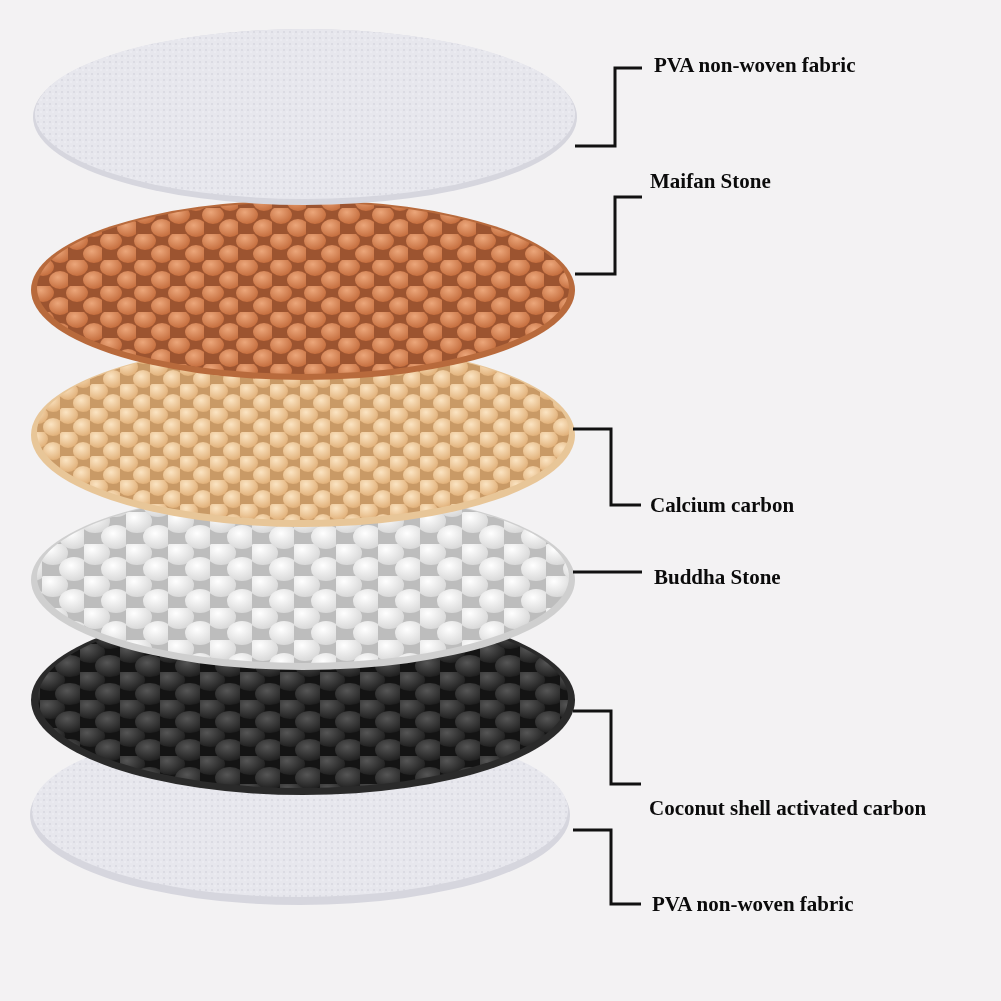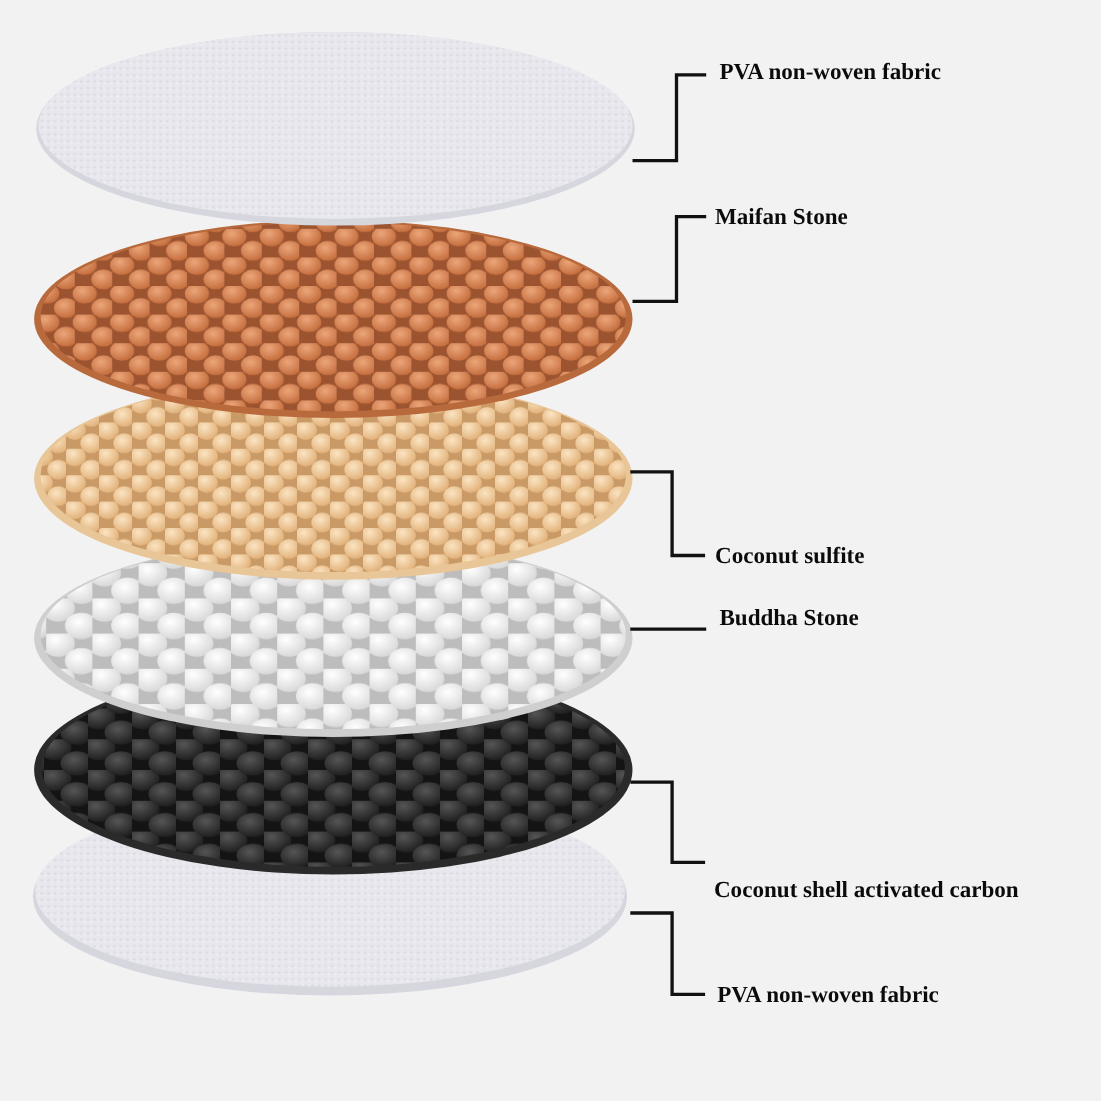--- a/index.html
+++ b/index.html
@@ -96,17 +96,17 @@
     <polyline points="575,146 615,146 615,68 642,68"></polyline>
     <polyline points="575,274 615,274 615,197 642,197"></polyline>
     <polyline points="573,429 611,429 611,505 641,505"></polyline>
     <polyline points="573,572 642,572"></polyline>
     <polyline points="573,711 611,711 611,784 641,784"></polyline>
     <polyline points="573,830 611,830 611,904 641,904"></polyline>
   </g>
 </svg>
 
 <div class="label" style="left:654px; top:55px;">PVA non-woven fabric</div>
-<div class="label" style="left:650px; top:187px;">Maifan Stone</div>
-<div class="label" style="left:650px; top:495px;">Coconut sulfite</div>
-<div class="label" style="left:654px; top:551px;">Buddha Stone</div>
+<div class="label" style="left:650px; top:171px;">Maifan Stone</div>
+<div class="label" style="left:650px; top:495px;">Calcium carbon</div>
+<div class="label" style="left:654px; top:567px;">Buddha Stone</div>
 <div class="label" style="left:649px; top:798px;">Coconut shell activated carbon</div>
 <div class="label" style="left:652px; top:894px;">PVA non-woven fabric</div>
 
 </body></html>

